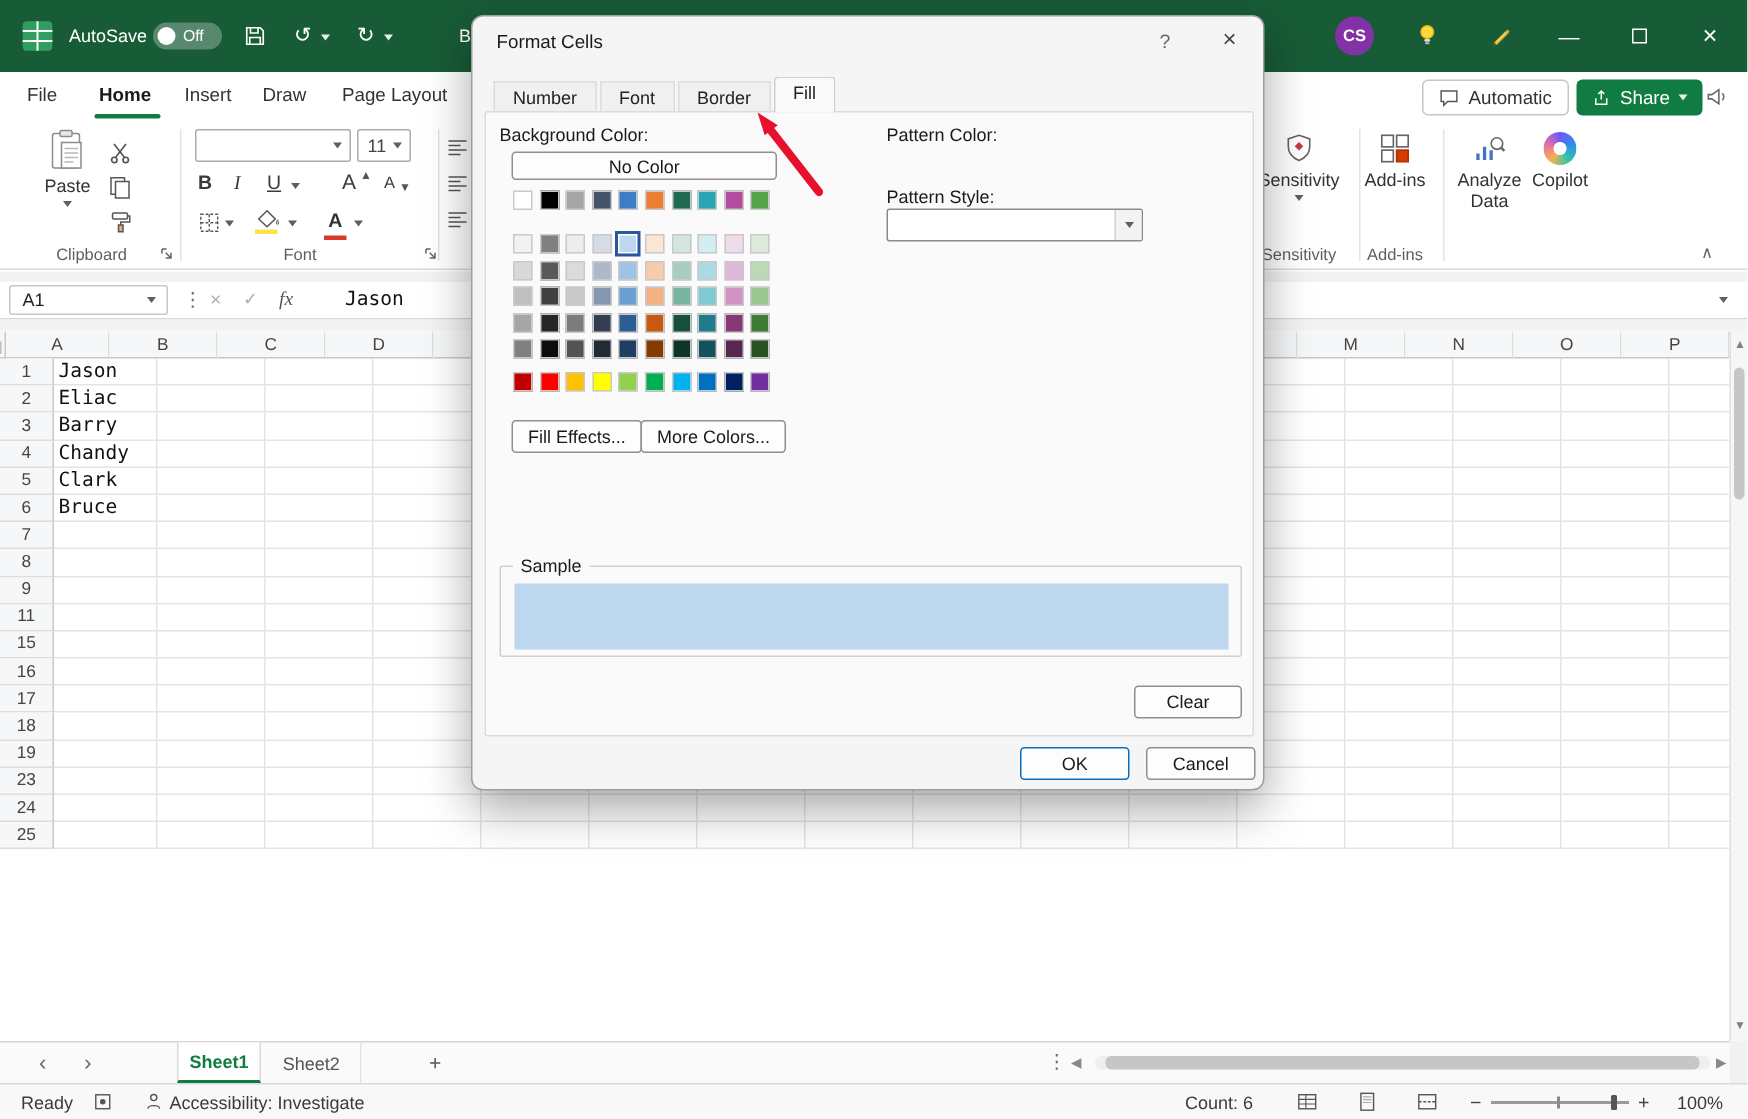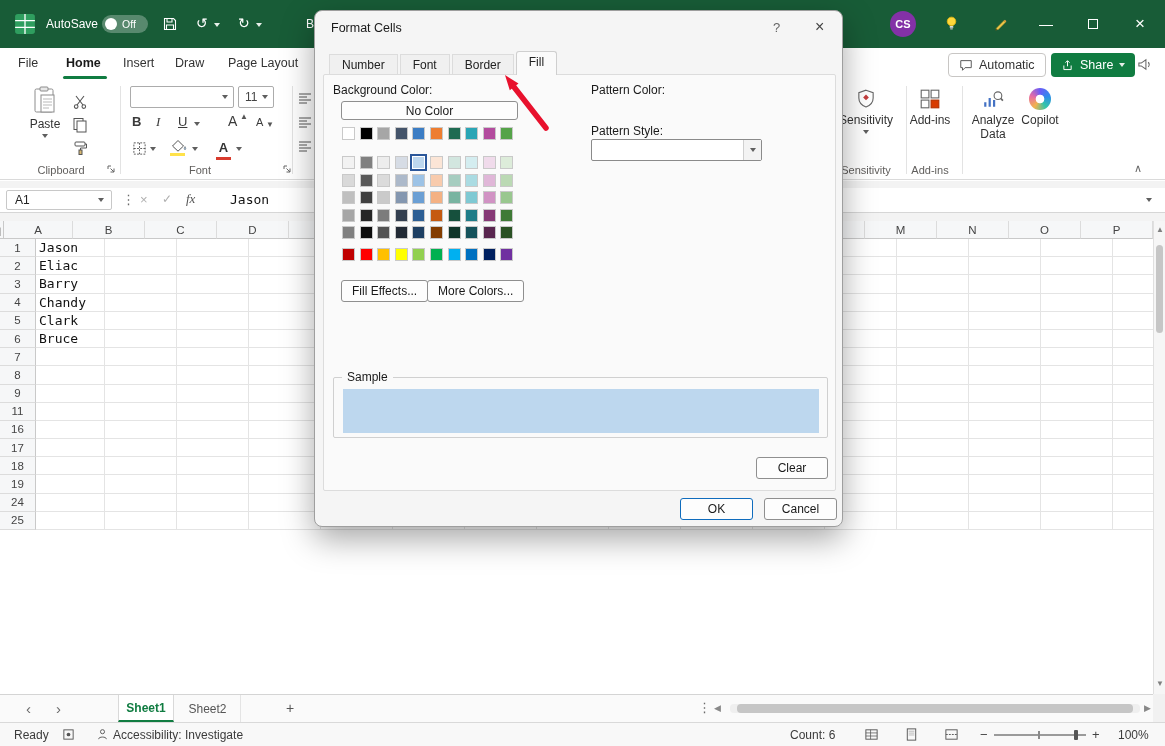--- a/index.html
+++ b/index.html
@@ -569,20 +569,39 @@
         <div class="g-cell" style="width: 72px;"></div>
         <div class="g-cell" style="width: 72px;"></div>
         <div class="g-cell" style="width: 72px;"></div>
         <div class="g-cell" style="width: 72px;"></div>
         <div class="g-cell" style="width: 72px;"></div>
         <div class="g-cell" style="width: 72px;"></div>
         <div class="g-cell" style="width: 72px;"></div>
         <div class="g-cell" style="width: 72px;"></div>
       </div>
       <div class="g-row">
+        <div class="row-h">15</div>
+        <div class="g-cell" style="width: 69px;"></div>
+        <div class="g-cell" style="width: 72px;"></div>
+        <div class="g-cell" style="width: 72px;"></div>
+        <div class="g-cell" style="width: 72px;"></div>
+        <div class="g-cell" style="width: 72px;"></div>
+        <div class="g-cell" style="width: 72px;"></div>
+        <div class="g-cell" style="width: 72px;"></div>
+        <div class="g-cell" style="width: 72px;"></div>
+        <div class="g-cell" style="width: 72px;"></div>
+        <div class="g-cell" style="width: 72px;"></div>
+        <div class="g-cell" style="width: 72px;"></div>
+        <div class="g-cell" style="width: 72px;"></div>
+        <div class="g-cell" style="width: 72px;"></div>
+        <div class="g-cell" style="width: 72px;"></div>
+        <div class="g-cell" style="width: 72px;"></div>
+        <div class="g-cell" style="width: 72px;"></div>
+      </div>
+      <div class="g-row">
         <div class="row-h">16</div>
         <div class="g-cell" style="width: 69px;"></div>
         <div class="g-cell" style="width: 72px;"></div>
         <div class="g-cell" style="width: 72px;"></div>
         <div class="g-cell" style="width: 72px;"></div>
         <div class="g-cell" style="width: 72px;"></div>
         <div class="g-cell" style="width: 72px;"></div>
         <div class="g-cell" style="width: 72px;"></div>
         <div class="g-cell" style="width: 72px;"></div>
         <div class="g-cell" style="width: 72px;"></div>
@@ -627,20 +646,39 @@
         <div class="g-cell" style="width: 72px;"></div>
         <div class="g-cell" style="width: 72px;"></div>
         <div class="g-cell" style="width: 72px;"></div>
         <div class="g-cell" style="width: 72px;"></div>
         <div class="g-cell" style="width: 72px;"></div>
         <div class="g-cell" style="width: 72px;"></div>
         <div class="g-cell" style="width: 72px;"></div>
       </div>
       <div class="g-row">
         <div class="row-h">19</div>
+        <div class="g-cell" style="width: 69px;"></div>
+        <div class="g-cell" style="width: 72px;"></div>
+        <div class="g-cell" style="width: 72px;"></div>
+        <div class="g-cell" style="width: 72px;"></div>
+        <div class="g-cell" style="width: 72px;"></div>
+        <div class="g-cell" style="width: 72px;"></div>
+        <div class="g-cell" style="width: 72px;"></div>
+        <div class="g-cell" style="width: 72px;"></div>
+        <div class="g-cell" style="width: 72px;"></div>
+        <div class="g-cell" style="width: 72px;"></div>
+        <div class="g-cell" style="width: 72px;"></div>
+        <div class="g-cell" style="width: 72px;"></div>
+        <div class="g-cell" style="width: 72px;"></div>
+        <div class="g-cell" style="width: 72px;"></div>
+        <div class="g-cell" style="width: 72px;"></div>
+        <div class="g-cell" style="width: 72px;"></div>
+      </div>
+      <div class="g-row">
+        <div class="row-h">23</div>
         <div class="g-cell" style="width: 69px;"></div>
         <div class="g-cell" style="width: 72px;"></div>
         <div class="g-cell" style="width: 72px;"></div>
         <div class="g-cell" style="width: 72px;"></div>
         <div class="g-cell" style="width: 72px;"></div>
         <div class="g-cell" style="width: 72px;"></div>
         <div class="g-cell" style="width: 72px;"></div>
         <div class="g-cell" style="width: 72px;"></div>
         <div class="g-cell" style="width: 72px;"></div>
         <div class="g-cell" style="width: 72px;"></div>

